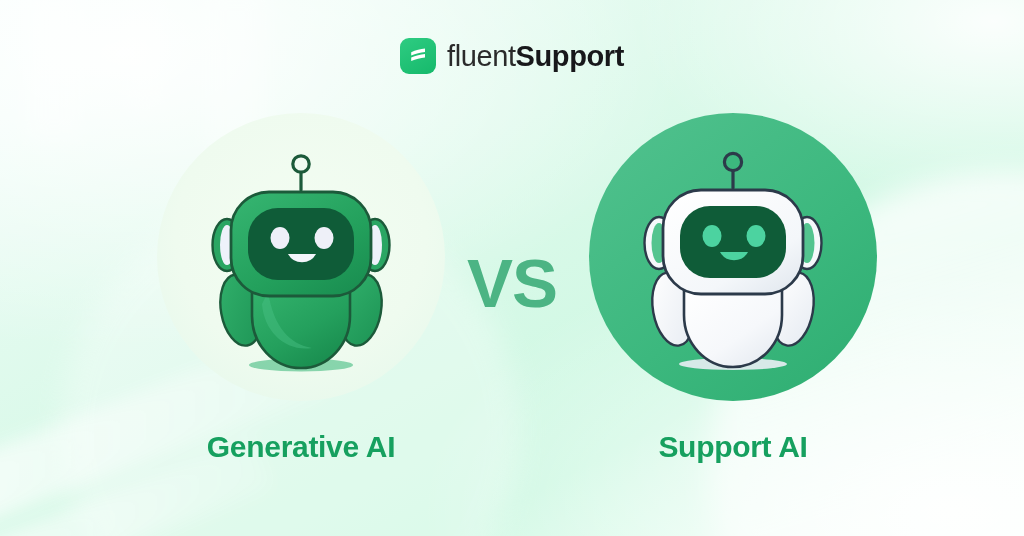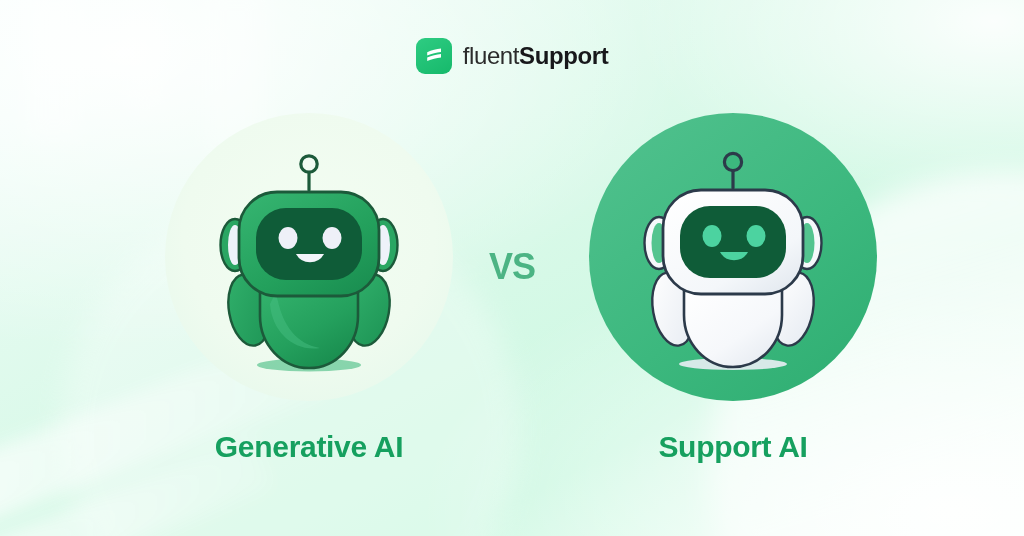--- a/index.html
+++ b/index.html
@@ -22,43 +22,43 @@
   .logo-row {
     position:absolute; top:38px; left:0; width:1024px;
     display:flex; align-items:center; justify-content:center; gap:11px;
   }
   .logo-mark {
     width:36px; height:36px; border-radius:9px;
     background:linear-gradient(150deg,#2ecc82 0%,#16b96b 100%);
     display:flex; align-items:center; justify-content:center;
     flex:0 0 auto;
   }
-  .logo-text { font-size:24px; line-height:1; letter-spacing:-0.4px; white-space:nowrap; }
+  .logo-text { font-size:29px; line-height:1; letter-spacing:-0.4px; white-space:nowrap; }
   .logo-text .lt-light { font-weight:300; color:#2b2b2b; }
   .logo-text .lt-bold  { font-weight:700; color:#18181b; }
 
   
   .panel { position:absolute; top:112px; width:290px; }
-  .panel-left  { left:164px; }
+  .panel-left  { left:156px; }
   .panel-right { left:588px; }
 
   .disc-wrap { position:relative; width:290px; height:290px; }
   .disc-wrap svg { display:block; width:290px; height:290px; }
 
   .panel-label {
     position:absolute; top:318px; left:0; width:290px;
     text-align:center; font-size:30px; font-weight:700;
     letter-spacing:-0.3px; color:#16a05f;
   }
   .panel-right .panel-label { color:#16a05f; }
 
   
   .vs-badge {
     position:absolute; left:464px; top:249px; width:96px;
-    text-align:center; font-size:36px; font-weight:700;
+    text-align:center; font-size:69px; font-weight:700;
     letter-spacing:-1px; color:#4cb484; line-height:1;
   }
 </style>
 </head>
 <body>
 
 <div id="bg-layer">
   <svg viewBox="0 0 1024 536" xmlns="http://www.w3.org/2000/svg" aria-hidden="true">
     <defs>
       <linearGradient id="bgGrad" x1="0" y1="0" x2="1" y2="1">

